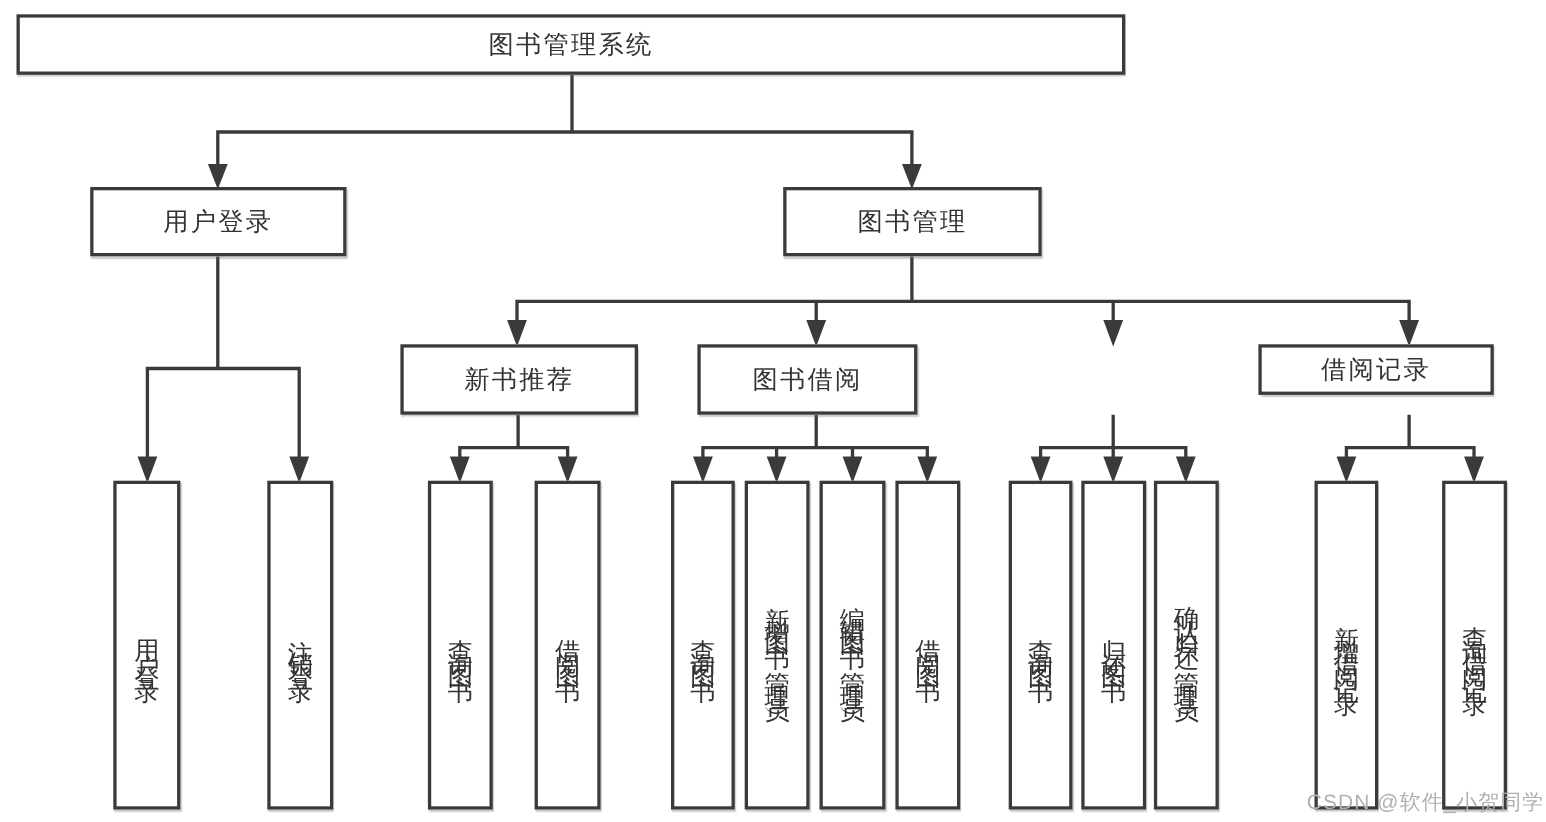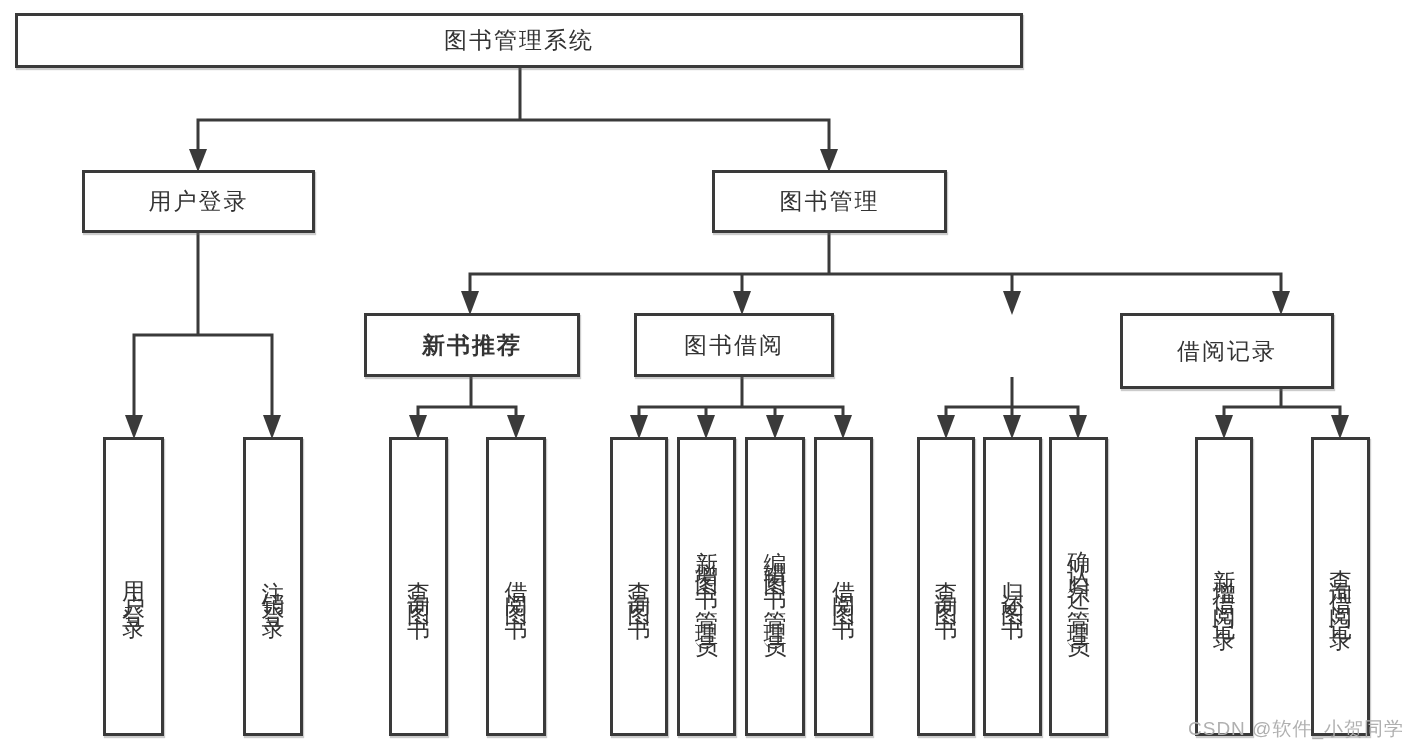--- a/index.html
+++ b/index.html
@@ -117,23 +117,23 @@
       <polygon points="1215,415 1233,415 1224,439"></polygon>
       <polygon points="1331,415 1349,415 1340,439"></polygon>
     </g>
   </svg>
 
   <div class="node" style="left:15px; top:13px; width:1008px; height:55px;">图书管理系统</div>
 
   <div class="node" style="left:82px; top:170px; width:233px; height:63px;">用户登录</div>
   <div class="node" style="left:712px; top:170px; width:235px; height:63px;text-align:center;">图书管理</div>
 
-  <div class="node" style="left:364px; top:313px; width:216px; height:64px;font-weight:bold;">新书推荐</div>
+  <div class="node" style="left:364px; top:313px; width:216px; height:64px;">新书推荐</div>
   <div class="node" style="left:634px; top:313px; width:200px; height:64px;">图书借阅</div>
-  <div class="node" style="left:1120px; top:313px; width:214px; height:76px;">借阅记录</div>
+  <div class="node" style="left:1144px; top:313px; width:214px; height:46px;">借阅记录</div>
 
   <div class="node leaf" style="left:103px; top:437px; width:61px; height:299px;">用户登录</div>
   <div class="node leaf" style="left:243px; top:437px; width:60px; height:299px;">注销登录</div>
 
   <div class="node leaf" style="left:389px; top:437px; width:59px; height:299px;">查询图书</div>
   <div class="node leaf" style="left:486px; top:437px; width:60px; height:299px;">借阅图书</div>
 
   <div class="node leaf" style="left:610px; top:437px; width:58px; height:299px;">查询图书</div>
   <div class="node leaf" style="left:677px; top:437px; width:59px; height:299px;">新增图书（管理员）</div>
   <div class="node leaf" style="left:745px; top:437px; width:60px; height:299px;">编辑图书（管理员）</div>

